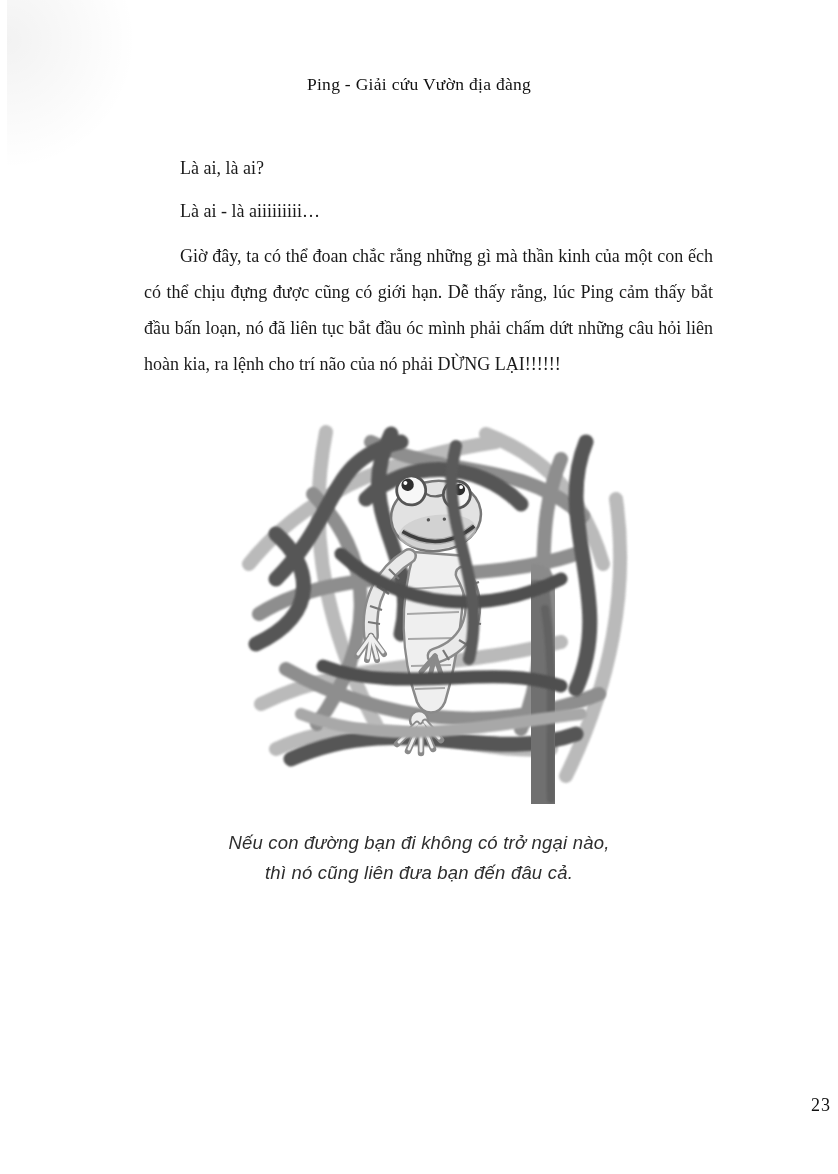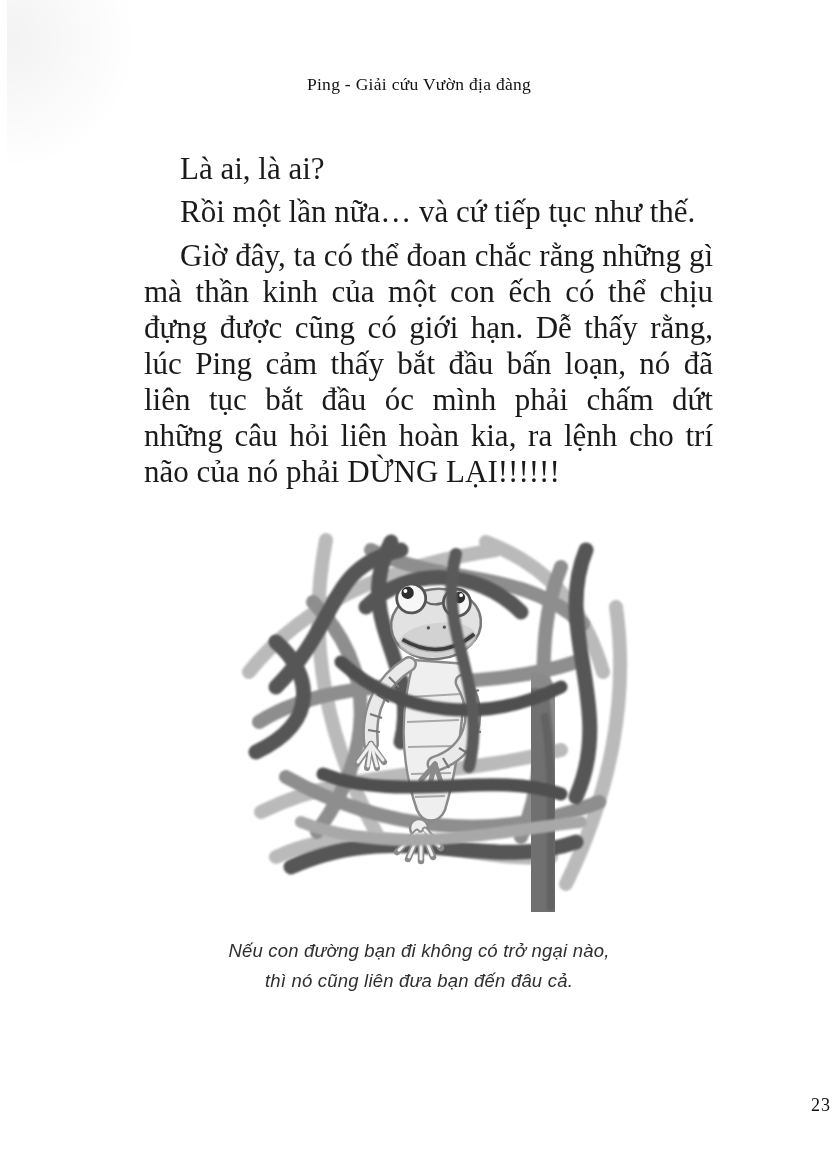--- a/index.html
+++ b/index.html
@@ -15,21 +15,21 @@
   }
   .running-head{
     padding-top:74px;
     text-align:center;
     font-size:17.5px;
     letter-spacing:.3px;
     color:#111;
   }
   .text-block{
     margin:57px 118px 0 137px; 
-    font-size:31px;
+    font-size:18px;
   }
   .text-block p{margin:0 0 10px 0;}
   .dialogue{
     text-indent:36px;
     line-height:33px;
   }
   .para{
     text-indent:36px;
     line-height:36px;
     text-align:justify;
@@ -65,21 +65,21 @@
 </style>
 </head>
 <body>
 
 <div class="page">
 
   <div class="running-head">Ping - Giải cứu Vườn địa đàng</div>
 
   <div class="text-block">
     <p class="dialogue">Là ai, là ai?</p>
-    <p class="dialogue">Rồi một lần nữa… và cứ tiếp tục như thế.</p>
+    <p class="dialogue">Là ai - là aiiiiiiiii…</p>
     <p class="para">Giờ đây, ta có thể đoan chắc rằng những gì mà thần kinh của một con ếch có thể chịu đựng được cũng có giới hạn. Dễ thấy rằng, lúc Ping cảm thấy bắt đầu bấn loạn, nó đã liên tục bắt đầu óc mình phải chấm dứt những câu hỏi liên hoàn kia, ra lệnh cho trí não của nó phải DỪNG LẠI!!!!!!</p>
   </div>
 
   <figure>
     <span class="illu-wrap">
       
       <svg width="410" height="400" viewBox="0 0 410 400" role="img">
         <defs>
           <filter id="soft" x="-20%" y="-20%" width="140%" height="140%">
             <feGaussianBlur stdDeviation="1.1"></feGaussianBlur>

